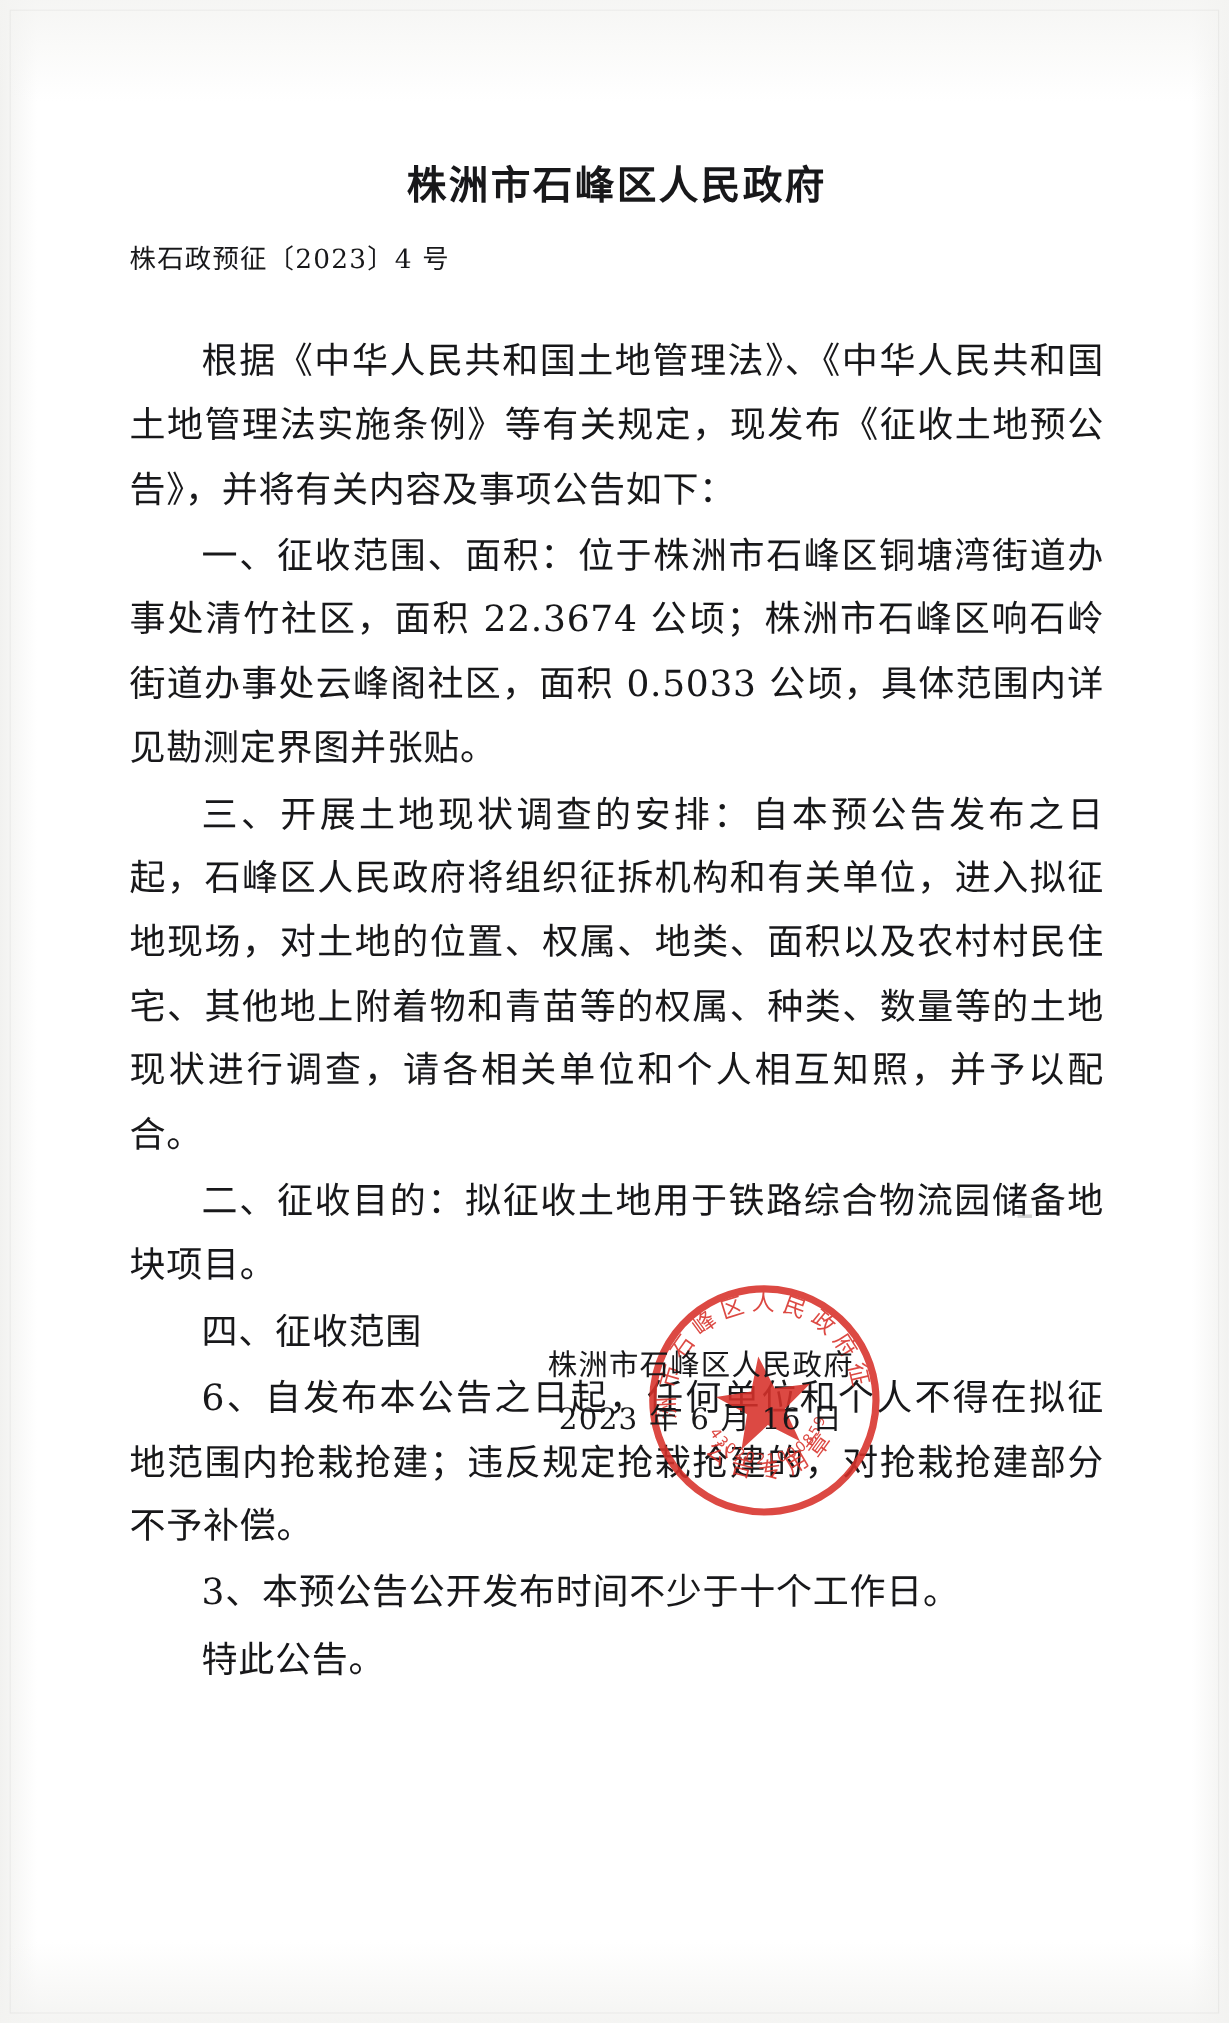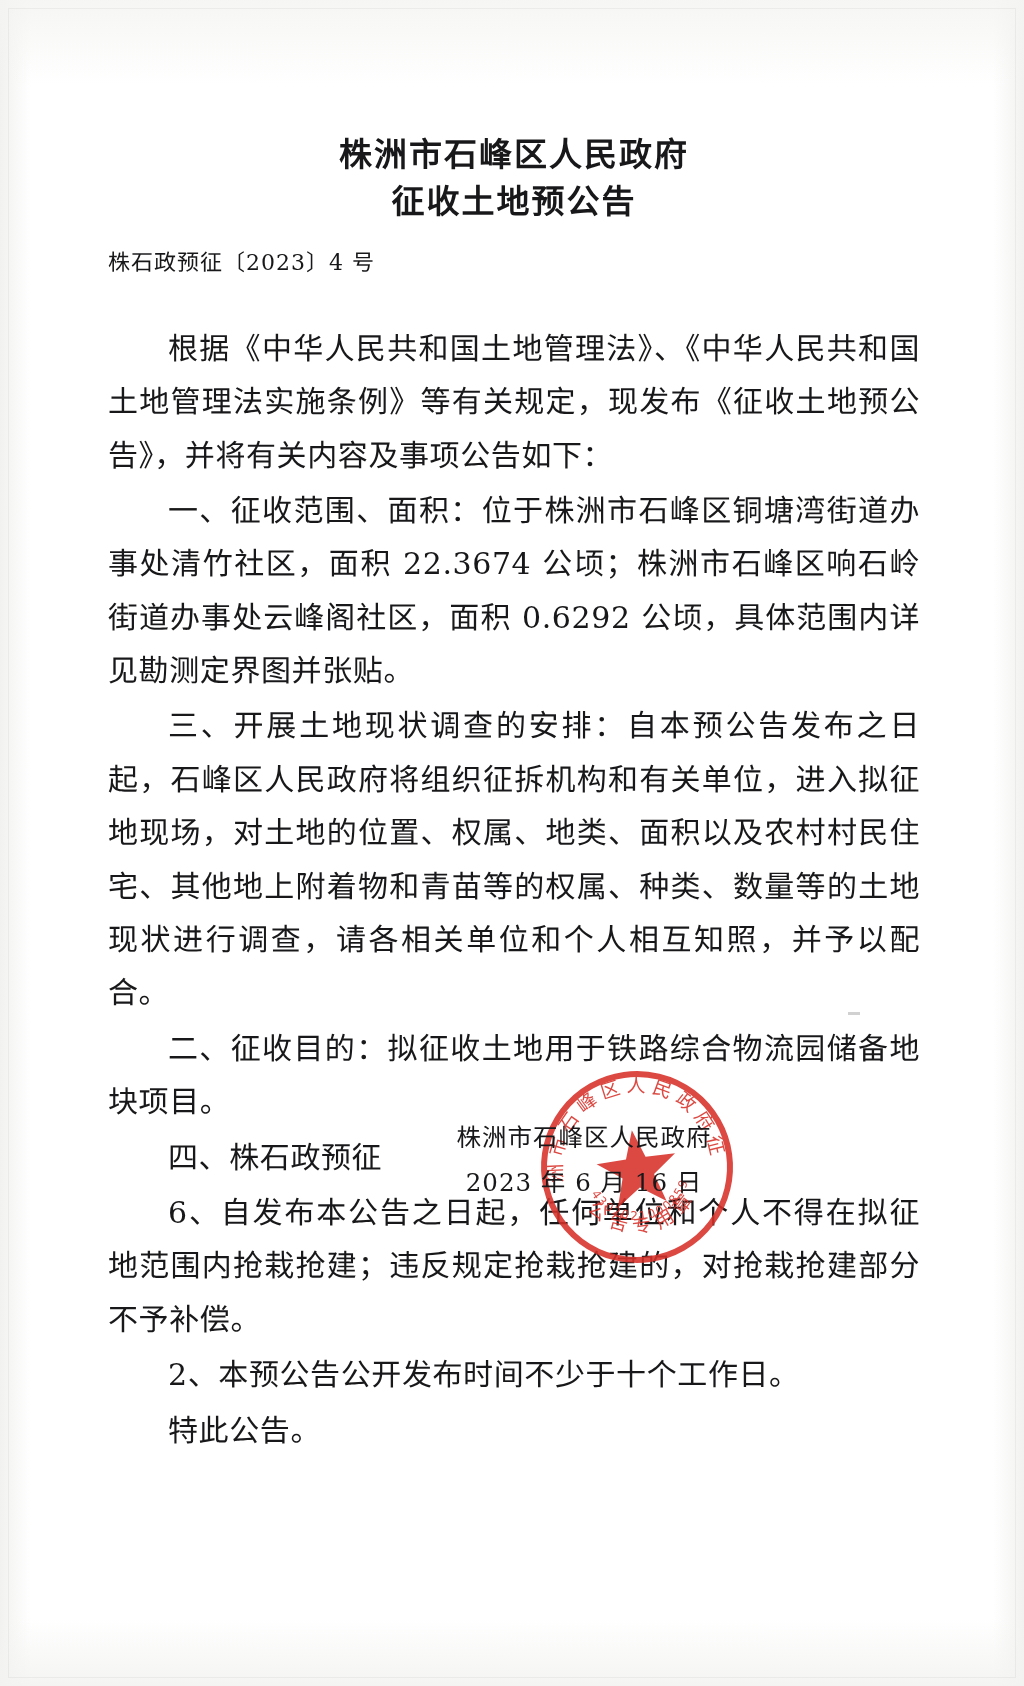--- a/index.html
+++ b/index.html
@@ -124,33 +124,32 @@
 </head>
 <body>
 
 <div class="scan">
   <div class="page">
 
     <div class="content">
 
       <div class="doc-title">
         <span class="l1">株洲市石峰区人民政府</span>
-        <span class="l2">征收土地预公告</span>
       </div>
 
       <div class="doc-number">株石政预征〔2023〕4 号</div>
 
       <div class="body-text">
         <p class="para">根据《中华人民共和国土地管理法》、《中华人民共和国土地管理法实施条例》等有关规定，现发布《征收土地预公告》，并将有关内容及事项公告如下：</p>
-        <p class="para">一、征收范围、面积：位于株洲市石峰区铜塘湾街道办事处清竹社区，面积 22.3674 公顷；株洲市石峰区响石岭街道办事处云峰阁社区，面积 0.6292 公顷，具体范围内详见勘测定界图并张贴。</p>
+        <p class="para">一、征收范围、面积：位于株洲市石峰区铜塘湾街道办事处清竹社区，面积 22.3674 公顷；株洲市石峰区响石岭街道办事处云峰阁社区，面积 0.5033 公顷，具体范围内详见勘测定界图并张贴。</p>
         <p class="para">三、开展土地现状调查的安排：自本预公告发布之日起，石峰区人民政府将组织征拆机构和有关单位，进入拟征地现场，对土地的位置、权属、地类、面积以及农村村民住宅、其他地上附着物和青苗等的权属、种类、数量等的土地现状进行调查，请各相关单位和个人相互知照，并予以配合。</p>
         <p class="para">二、征收目的：拟征收土地用于铁路综合物流园储备地块项目。</p>
-        <p class="para">四、株石政预征</p>
+        <p class="para">四、征收范围</p>
         <p class="para">6、自发布本公告之日起，任何单位和个人不得在拟征地范围内抢栽抢建；违反规定抢栽抢建的，对抢栽抢建部分不予补偿。</p>
-        <p class="para">2、本预公告公开发布时间不少于十个工作日。</p>
+        <p class="para">3、本预公告公开发布时间不少于十个工作日。</p>
         <p class="para">特此公告。</p>
       </div>
     </div>
 
     <div class="seal">
       <svg width="202" height="202" viewBox="0 0 202 202" xmlns="http://www.w3.org/2000/svg">
         <defs>
           <path id="sealTopArc" d="M 26,101 A 75,75 0 0 1 176,101"></path>
           <path id="sealBottomArc" d="M 36,101 A 65,65 0 0 0 166,101"></path>
           <path id="sealCodeArc" d="M 48,101 A 53,53 0 0 0 154,101"></path>

